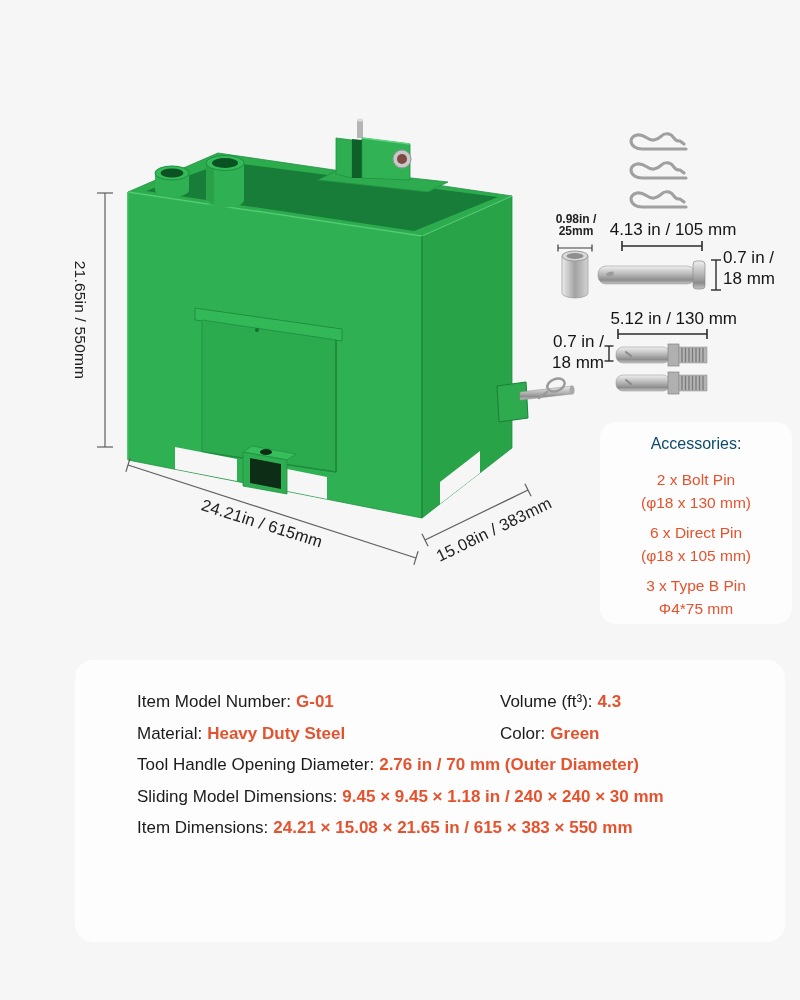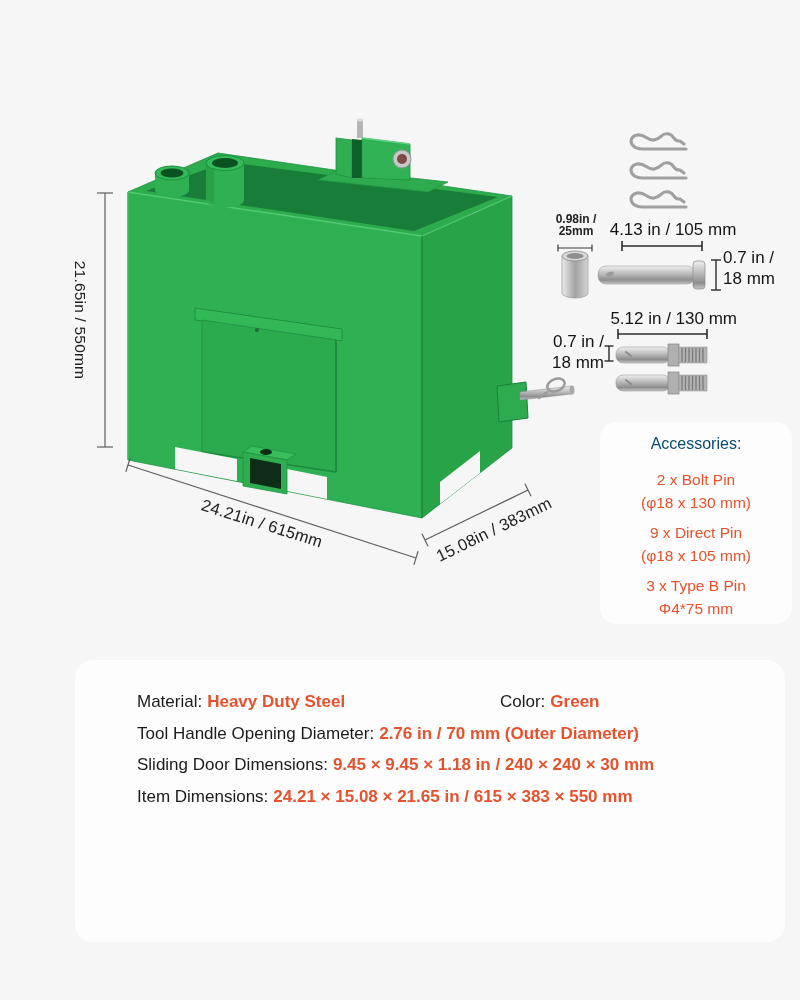--- a/index.html
+++ b/index.html
@@ -217,38 +217,42 @@
     <span style="display:block">18 mm</span>
   </div>
 
   <div id="acc-card" class="abs card">
     <div class="acc-title">Accessories:</div>
     <div class="acc-item">
       <div class="acc-line">2 x Bolt Pin</div>
       <div class="acc-line">(φ18 x 130 mm)</div>
     </div>
     <div class="acc-item">
-      <div class="acc-line">9 x Direct Pin</div>
+      <div class="acc-line">6 x Direct Pin</div>
       <div class="acc-line">(φ18 x 105 mm)</div>
     </div>
     <div class="acc-item">
       <div class="acc-line">3 x Type B Pin</div>
       <div class="acc-line">Φ4*75 mm</div>
     </div>
   </div>
 
   <div id="specs" class="abs card">
     <div class="srow">
+      <span class="slabel">Item Model Number:</span><span class="svalue">G-01</span>
+      <span class="rcell"><span class="slabel">Volume (ft³):</span><span class="svalue">4.3</span></span>
+    </div>
+    <div class="srow">
       <span class="slabel">Material:</span><span class="svalue">Heavy Duty Steel</span>
       <span class="rcell"><span class="slabel">Color:</span><span class="svalue">Green</span></span>
     </div>
     <div class="srow">
       <span class="slabel">Tool Handle Opening Diameter:</span><span class="svalue">2.76 in / 70 mm (Outer Diameter)</span>
     </div>
     <div class="srow">
-      <span class="slabel">Sliding Door Dimensions:</span><span class="svalue">9.45 × 9.45 × 1.18 in / 240 × 240 × 30 mm</span>
+      <span class="slabel">Sliding Model Dimensions:</span><span class="svalue">9.45 × 9.45 × 1.18 in / 240 × 240 × 30 mm</span>
     </div>
     <div class="srow">
       <span class="slabel">Item Dimensions:</span><span class="svalue">24.21 × 15.08 × 21.65 in / 615 × 383 × 550 mm</span>
     </div>
   </div>
 
 </div>
 
 </body></html>

